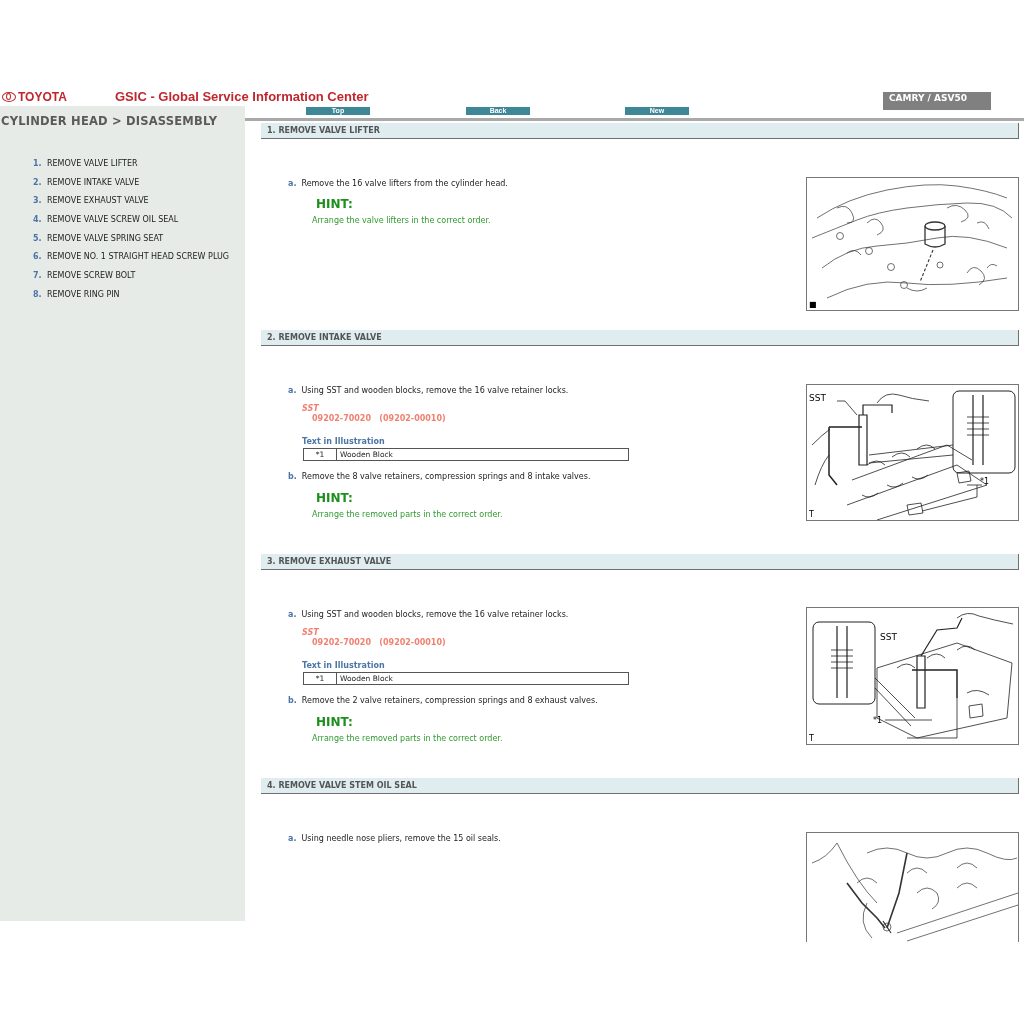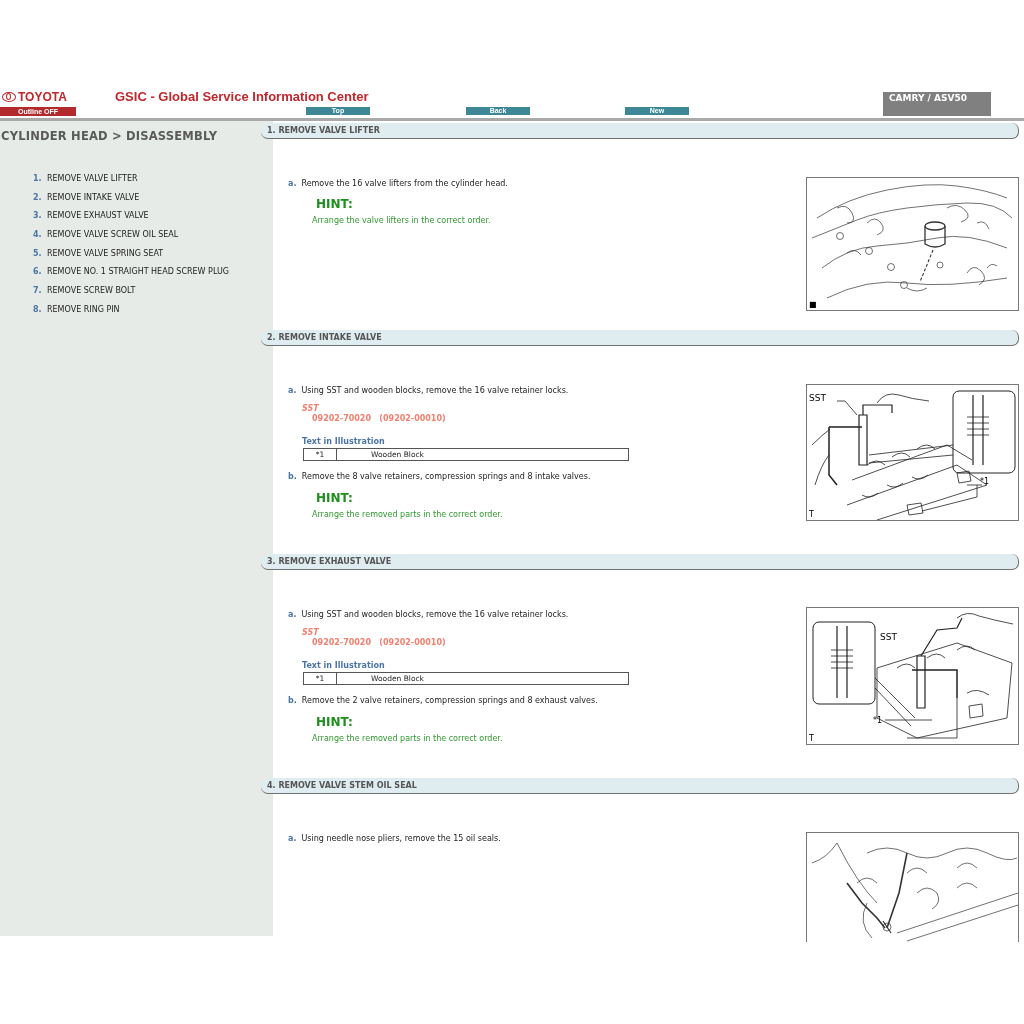--- a/index.html
+++ b/index.html
@@ -4,39 +4,39 @@
 <style>
   html, body { margin:0; padding:0; background:#ffffff; }
   body { width:1024px; height:1024px; position:relative; overflow:hidden; font-family:"DejaVu Sans", sans-serif; }
   .header { position:absolute; left:0; top:88px; width:1024px; height:30px; }
   .logo { position:absolute; left:2px; top:2px; color:#c0272d; font-family:"Liberation Sans", sans-serif; font-weight:bold; font-size:12px; display:flex; align-items:center; gap:2px; }
   .logo-emblem { width:14px; height:10px; border:1.5px solid #c0272d; border-radius:50%; position:relative; box-sizing:border-box; }
   .logo-emblem::after { content:""; position:absolute; left:3px; top:0; width:5px; height:7px; border:1.2px solid #c0272d; border-radius:50%; box-sizing:border-box; }
   .outline-btn { position:absolute; left:0; top:19px; width:76px; height:9px; background:#b32a2e; color:#fff; font-size:7px; font-weight:bold; text-align:center; line-height:9px; font-family:"Liberation Sans", sans-serif; }
   .gsic-title { position:absolute; left:115px; top:1px; color:#c0272d; font-family:"Liberation Sans", sans-serif; font-size:13px; font-weight:bold; }
   .nav-btn { position:absolute; top:19px; width:64px; height:8px; background:#3d8796; color:#fff; font-size:7px; font-weight:bold; text-align:center; line-height:8px; font-family:"Liberation Sans", sans-serif; }
-  .model { position:absolute; left:883px; top:4px; width:108px; height:24px; background:#808080; color:#fff; font-size:9px; font-weight:bold; line-height:13px; padding-left:6px; box-sizing:border-box; }
+  .model { position:absolute; left:883px; top:4px; width:108px; height:18px; background:#808080; color:#fff; font-size:9px; font-weight:bold; line-height:13px; padding-left:6px; box-sizing:border-box; }
   .topbar-line { position:absolute; left:0; top:118px; width:1024px; height:3px; background:#a9a9a9; }
-  .sidebar { position:absolute; left:0; top:121px; width:273px; height:815px; background:#e7ebe8; }
+  .sidebar { position:absolute; left:0; top:106px; width:245px; height:815px; background:#e7ebe8; }
   .side-title { position:absolute; left:1px; top:8px; font-size:11.5px; font-weight:bold; color:#5a5a5a; letter-spacing:0.2px; }
   .toc { position:absolute; left:33px; top:53px; margin:0; padding:0; list-style:none; }
   .toc li { height:18.7px; font-size:8px; color:#222; display:flex; white-space:nowrap; }
   .toc .num { color:#4b75a6; font-weight:bold; width:14px; }
   .main { position:absolute; left:261px; top:121px; width:760px; }
-  .sec-head { position:absolute; left:0; width:758px; height:16px; background:#dfecf0; border-bottom:1px solid #707070; border-right:1px solid #707070; font-size:8px; font-weight:bold; color:#555; line-height:16px; padding-left:6px; box-sizing:border-box;border-radius:7px; }
+  .sec-head { position:absolute; left:0; width:758px; height:16px; background:#dfecf0; border-bottom:1px solid #707070; border-right:1px solid #707070; font-size:8px; font-weight:bold; color:#555; line-height:16px; padding-left:6px; box-sizing:border-box; }
   .step { position:absolute; left:27px; font-size:8px; color:#222; white-space:nowrap; }
   .step .lbl { color:#4b75a6; font-weight:bold; margin-right:5px; }
   .hint-h { position:absolute; left:55px; font-size:12px; font-weight:bold; color:#1c8f1c; }
   .hint-t { position:absolute; left:51px; font-size:8px; color:#2f9a2f; }
   .sst-h { position:absolute; left:41px; font-size:8px; font-weight:bold; font-style:italic; color:#f08070; }
   .sst-n { position:absolute; left:51px; font-size:8px; font-weight:bold; color:#f08070; white-space:pre; }
   .til-h { position:absolute; left:41px; font-size:8px; font-weight:bold; color:#4b75a6; }
   .til-tbl { position:absolute; left:42px; width:326px; height:13px; border:1px solid #555; display:flex; font-size:7.5px; color:#222; box-sizing:border-box; }
   .til-tbl .k { width:32px; border-right:1px solid #555; text-align:center; line-height:11px; }
-  .til-tbl .v { padding-left:3px; line-height:11px;margin-left:31px; }
+  .til-tbl .v { padding-left:3px; line-height:11px; }
   .fig { position:absolute; left:545px; width:213px; border:1px solid #777; background:#fff; box-sizing:border-box; overflow:hidden; }
   .fig svg { display:block; }
   .fig .corner { position:absolute; left:2px; bottom:1px; font-size:8px; color:#000; }
 </style>
 </head>
 <body>
 
 <div class="header">
   <div class="logo">
     <span class="logo-emblem"></span>

